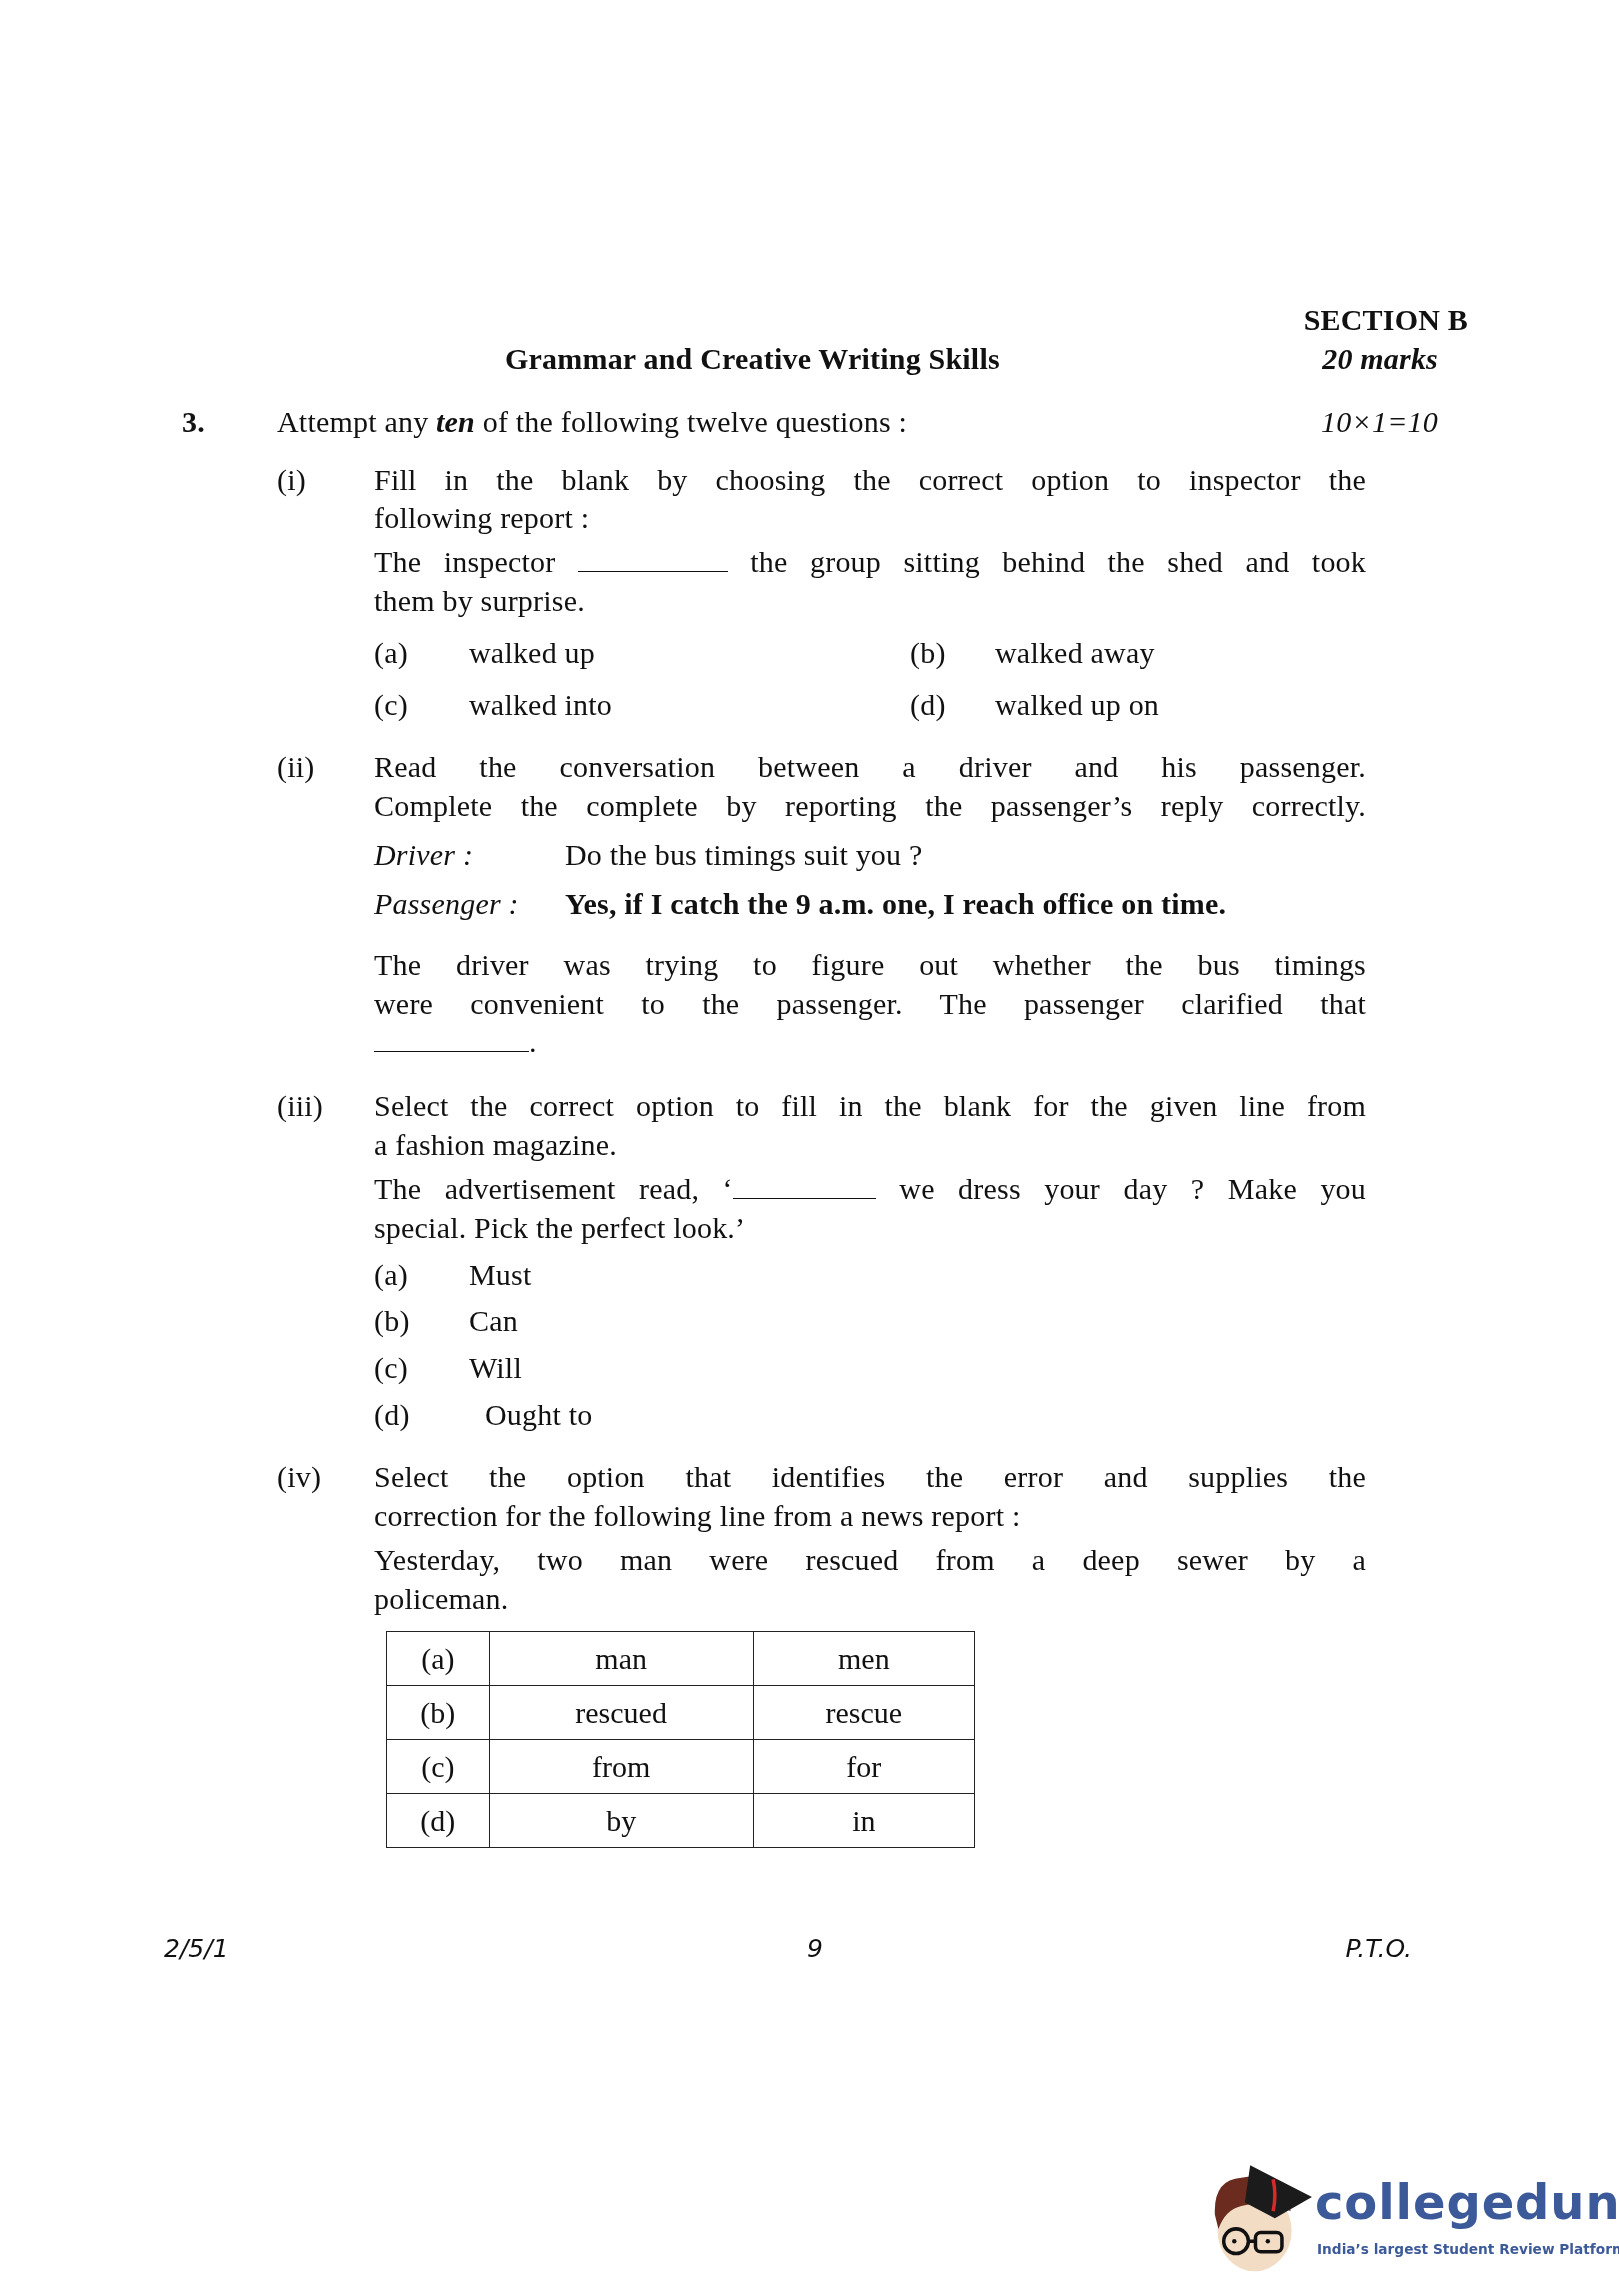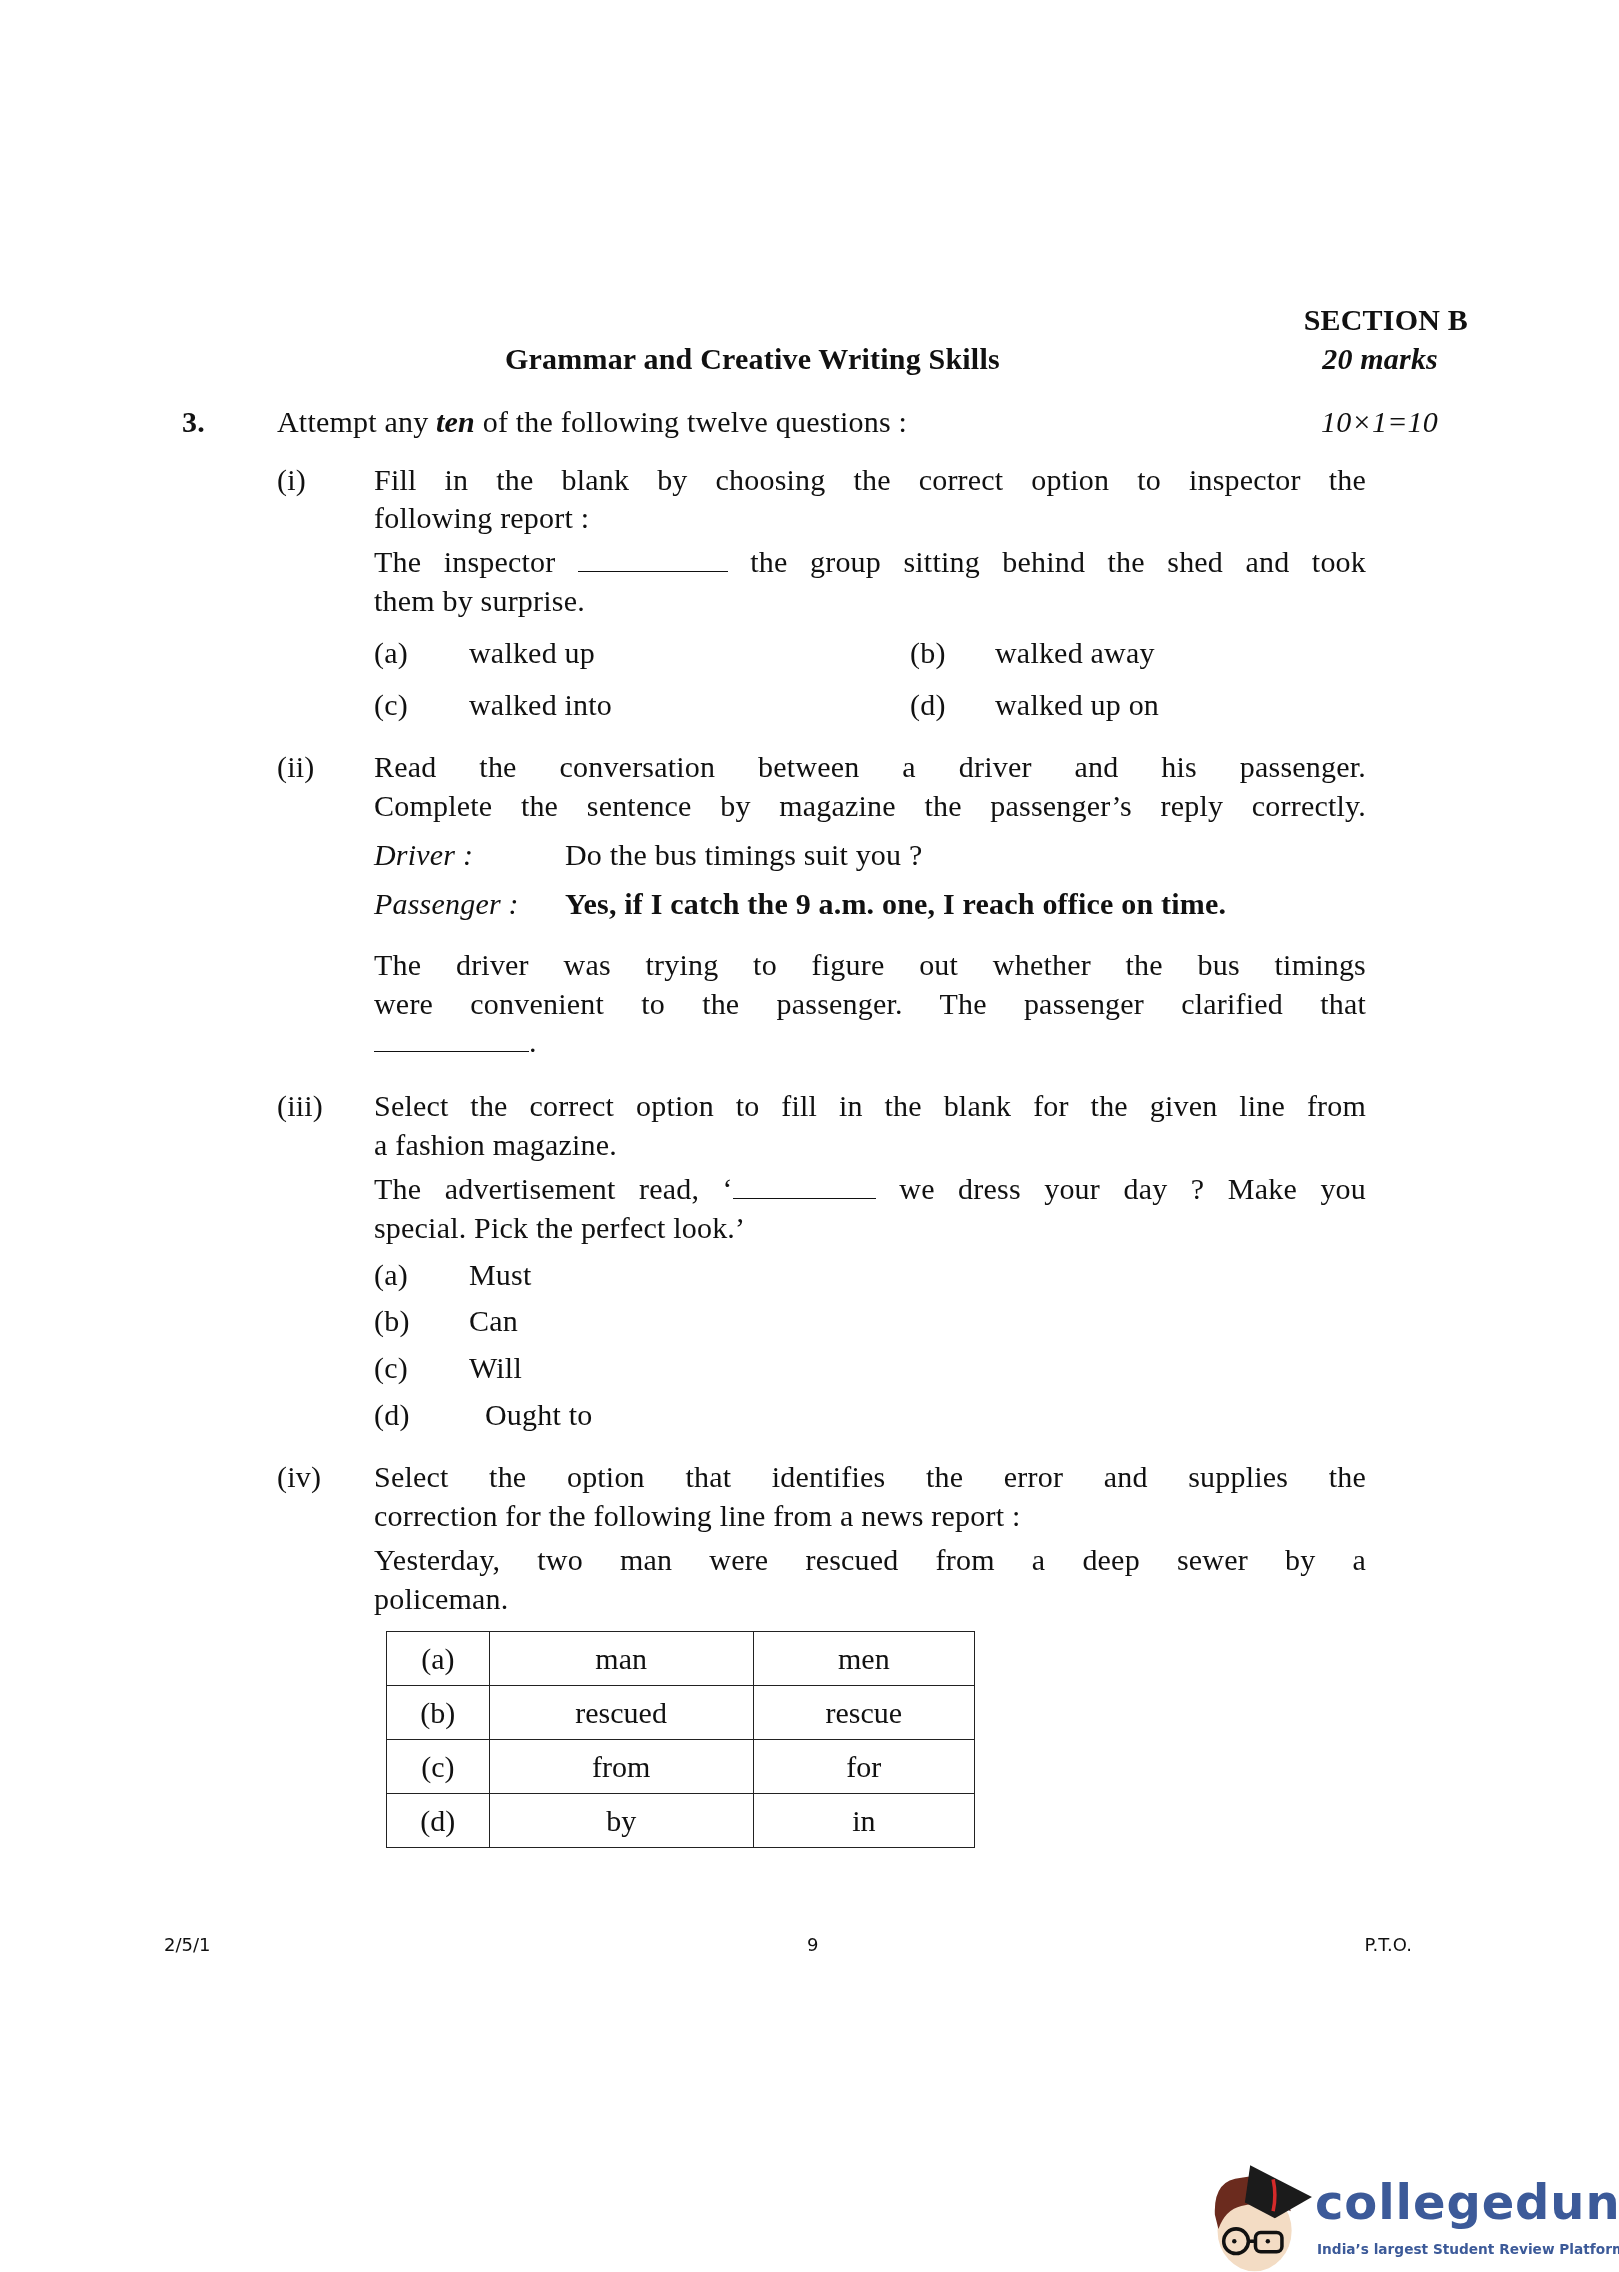--- a/index.html
+++ b/index.html
@@ -8,21 +8,21 @@
   .serif { font-family:"Liberation Serif","DejaVu Serif",serif; }
   .abs { position:absolute; }
   .txt { font-size:30px; line-height:39px; letter-spacing:0.2px; }
   .just { text-align:justify; text-align-last:justify; }
   .bold { font-weight:bold; }
   .ital { font-style:italic; }
   .blank { display:inline-block; border-bottom:1.8px solid #111; height:25px; vertical-align:baseline; }
   table.opt { border-collapse:collapse; position:absolute; left:386px; top:1631px; width:589px; }
   table.opt td { border:1.8px solid #222; text-align:center; height:53px; font-size:30px; padding:0; }
   table.opt tr.head td { font-style:italic; height:53px; }
-  .footer { font-family:"DejaVu Sans","Liberation Sans",sans-serif; font-size:18px; }
+  .footer { font-family:"DejaVu Sans","Liberation Sans",sans-serif; font-style:italic; font-size:25px; }
   .logo-text { font-family:"DejaVu Sans","Liberation Sans",sans-serif; color:#3c5a99; }
 </style>
 </head>
 <body>
 
 <div class="abs txt serif bold" style="left:0;width:1468px;top:300px;text-align:right;">SECTION B</div>
 <div class="abs txt serif bold" style="left:505px;top:339px;">Grammar and Creative Writing Skills</div>
 <div class="abs txt serif bold ital" style="right:182px;top:339px;">20 marks</div>
 
 <div class="abs txt serif bold" style="left:182px;top:402px;">3.</div>
@@ -42,21 +42,21 @@
 <div class="abs txt serif" style="left:469px;top:633px;">walked up</div>
 <div class="abs txt serif" style="left:910px;top:633px;">(b)</div>
 <div class="abs txt serif" style="left:995px;top:633px;">walked away</div>
 <div class="abs txt serif" style="left:374px;top:685px;">(c)</div>
 <div class="abs txt serif" style="left:469px;top:685px;">walked into</div>
 <div class="abs txt serif" style="left:910px;top:685px;">(d)</div>
 <div class="abs txt serif" style="left:995px;top:685px;">walked up on</div>
 
 <div class="abs txt serif" style="left:277px;top:747px;">(ii)</div>
 <div class="abs txt serif just" style="left:374px;width:992px;top:747px;">Read the conversation between a driver and his passenger.</div>
-<div class="abs txt serif just" style="left:374px;width:992px;top:786px;">Complete the sentence by magazine the passenger’s reply correctly.</div>
+<div class="abs txt serif just" style="left:374px;width:992px;top:786px;">Complete the complete by reporting the passenger’s reply correctly.</div>
 <div class="abs txt serif ital" style="left:374px;top:835px;">Driver :</div>
 <div class="abs txt serif" style="left:565px;top:835px;">Do the bus timings suit you ?</div>
 <div class="abs txt serif ital" style="left:374px;top:884px;">Passenger :</div>
 <div class="abs txt serif" style="left:565px;top:884px;font-weight:bold;">Yes, if I catch the 9 a.m. one, I reach office on time.</div>
 <div class="abs txt serif just" style="left:374px;width:992px;top:945px;">The driver was trying to figure out whether the bus timings</div>
 <div class="abs txt serif just" style="left:374px;width:992px;top:984px;">were convenient to the passenger. The passenger clarified that</div>
 <div class="abs txt serif" style="left:374px;top:1022px;">
   <span class="blank" style="width:155px;"></span><span>.</span>
 </div>
 

